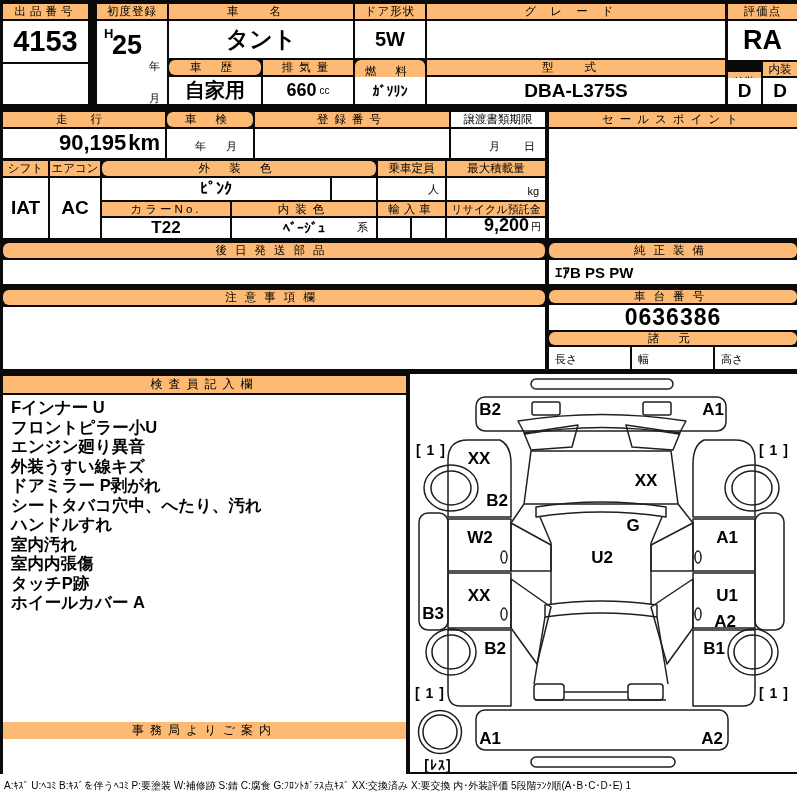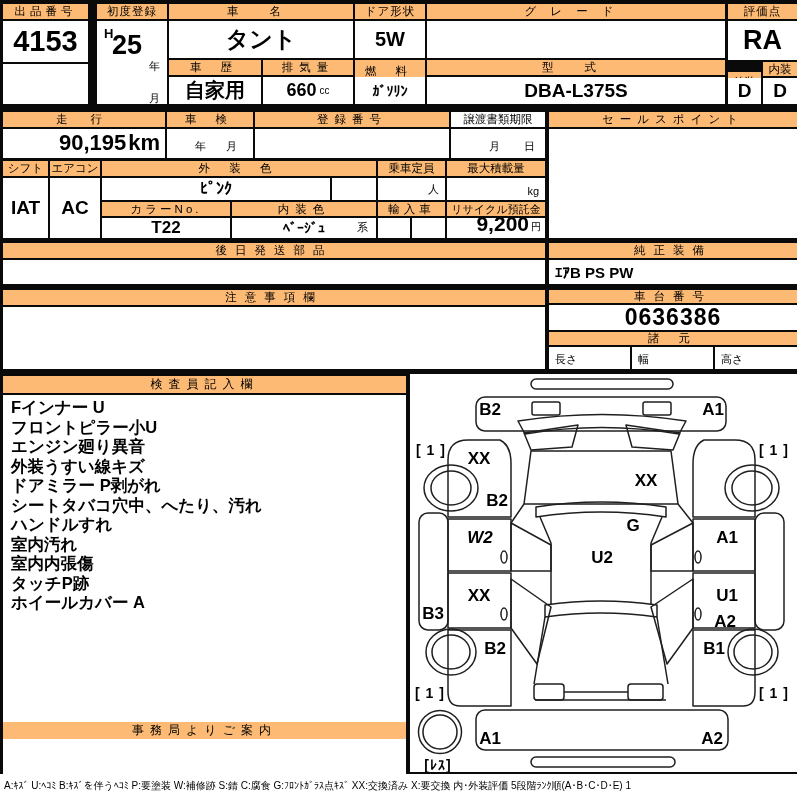--- a/index.html
+++ b/index.html
@@ -7,21 +7,21 @@
     font-family:"Liberation Sans","DejaVu Sans",sans-serif;color:#000;}
   #grid{position:absolute;left:0;top:0;width:797px;height:774px;background:#0a0a0a;}
   .c{position:absolute;background:#fff;overflow:hidden;box-sizing:border-box;}
   .g{background:#fdba74;display:flex;align-items:center;justify-content:center;
      font-size:11.5px;font-weight:normal;}
   .v{display:flex;align-items:center;justify-content:center;font-weight:bold;}
   .vl{display:flex;align-items:center;justify-content:flex-start;font-weight:bold;}
   .vr{display:flex;align-items:flex-end;justify-content:flex-end;font-weight:bold;}
   .ls0{letter-spacing:0;} .ls1{letter-spacing:1px;}
   .ls3{letter-spacing:3px;} .ls4{letter-spacing:4px;} .ls6{letter-spacing:6px;}
-  .ls8{letter-spacing:8px;} .ls10{letter-spacing:10px;} .ls14{letter-spacing:14px;}
+  .ls8{letter-spacing:8px;border-radius:6px;} .ls10{letter-spacing:10px;} .ls14{letter-spacing:14px;}
   .small{font-size:11px;font-weight:normal;}
   .unit{font-size:10px;font-weight:normal;margin-left:3px;}
   #notes-list{position:absolute;left:8px;top:3px;font-size:16.5px;font-weight:bold;line-height:19.5px;}
   .dlabel{position:absolute;transform:translate(-50%,-50%);font-weight:bold;
      font-size:17px;white-space:nowrap;line-height:1;}
   .dlabel.b{font-size:14px;letter-spacing:1px;}
   #legend{position:absolute;left:4px;top:779px;width:792px;font-size:10px;
      white-space:nowrap;letter-spacing:0;}
   svg{position:absolute;left:0;top:0;}
   svg *{vector-effect:non-scaling-stroke;}
@@ -114,21 +114,21 @@
   <div class="c g ls4" style="left:378px;top:202px;width:67px;height:14px">輸入車</div>
   <div class="c" style="left:378px;top:218px;width:32px;height:20px"></div>
   <div class="c" style="left:412px;top:218px;width:33px;height:20px"></div>
 
   <div class="c g ls0" style="left:447px;top:161px;width:98px;height:15px">最大積載量</div>
   <div class="c" style="left:447px;top:178px;width:98px;height:22px">
     <span class="small" style="position:absolute;right:6px;bottom:3px">kg</span>
   </div>
   <div class="c g ls0" style="left:447px;top:202px;width:98px;height:14px;font-size:11px">リサイクル預託金</div>
   <div class="c vr" style="left:447px;top:218px;width:98px;height:20px;padding:0 4px 2px 0">
-    <span style="font-size:21px">9,200</span>
+    <span style="font-size:18px">9,200</span>
       <span style="font-size:10px;font-weight:normal;margin:0 0 2px 2px">円</span>
   </div>
 
   <div class="c g ls8" style="left:3px;top:243px;width:542px;height:15px">後日発送部品</div>
   <div class="c" style="left:3px;top:260px;width:542px;height:24px"></div>
   <div class="c g ls8" style="left:3px;top:290px;width:542px;height:15px">注意事項欄</div>
   <div class="c" style="left:3px;top:307px;width:542px;height:62px"></div>
 
   <div class="c g ls8" style="left:549px;top:243px;width:248px;height:15px">純正装備</div>
   <div class="c vl" style="left:549px;top:260px;width:248px;height:24px;font-size:15px;padding-left:6px">ｴｱB PS PW</div>
@@ -217,21 +217,21 @@
     </svg>
     <div id="dlabels" style="position:absolute;left:0;top:0;width:387px;height:398px">
         <span class="dlabel" style="left: 80px; top: 35px;">B2</span>
         <span class="dlabel" style="left: 303px; top: 35px;">A1</span>
         <span class="dlabel b" style="left: 21px; top: 76px;">[ 1 ]</span>
         <span class="dlabel b" style="left: 364px; top: 76px;">[ 1 ]</span>
         <span class="dlabel" style="left: 69px; top: 84px;">XX</span>
         <span class="dlabel" style="left: 236px; top: 106px;">XX</span>
         <span class="dlabel" style="left: 87px; top: 126px;">B2</span>
         <span class="dlabel" style="left: 223px; top: 151px;">G</span>
-        <span class="dlabel" style="left: 70px; top: 163px; font-style: italic;">W2</span>
+        <span class="dlabel" style="left: 70px; top: 163px;">W2</span>
         <span class="dlabel" style="left: 317px; top: 163px;">A1</span>
         <span class="dlabel" style="left: 192px; top: 183px;">U2</span>
         <span class="dlabel" style="left: 69px; top: 221px;">XX</span>
         <span class="dlabel" style="left: 317px; top: 221px;">U1</span>
         <span class="dlabel" style="left: 23px; top: 239px;">B3</span>
         <span class="dlabel" style="left: 315px; top: 247px;">A2</span>
         <span class="dlabel" style="left: 85px; top: 274px;">B2</span>
         <span class="dlabel" style="left: 304px; top: 274px;">B1</span>
         <span class="dlabel b" style="left: 20px; top: 319px;">[ 1 ]</span>
         <span class="dlabel b" style="left: 364px; top: 319px;">[ 1 ]</span>

